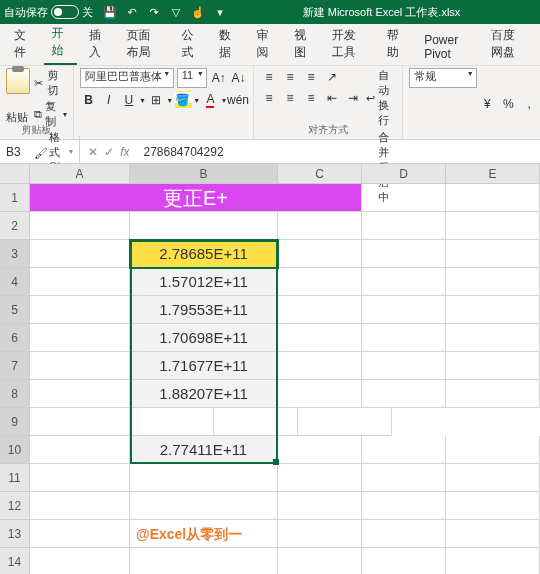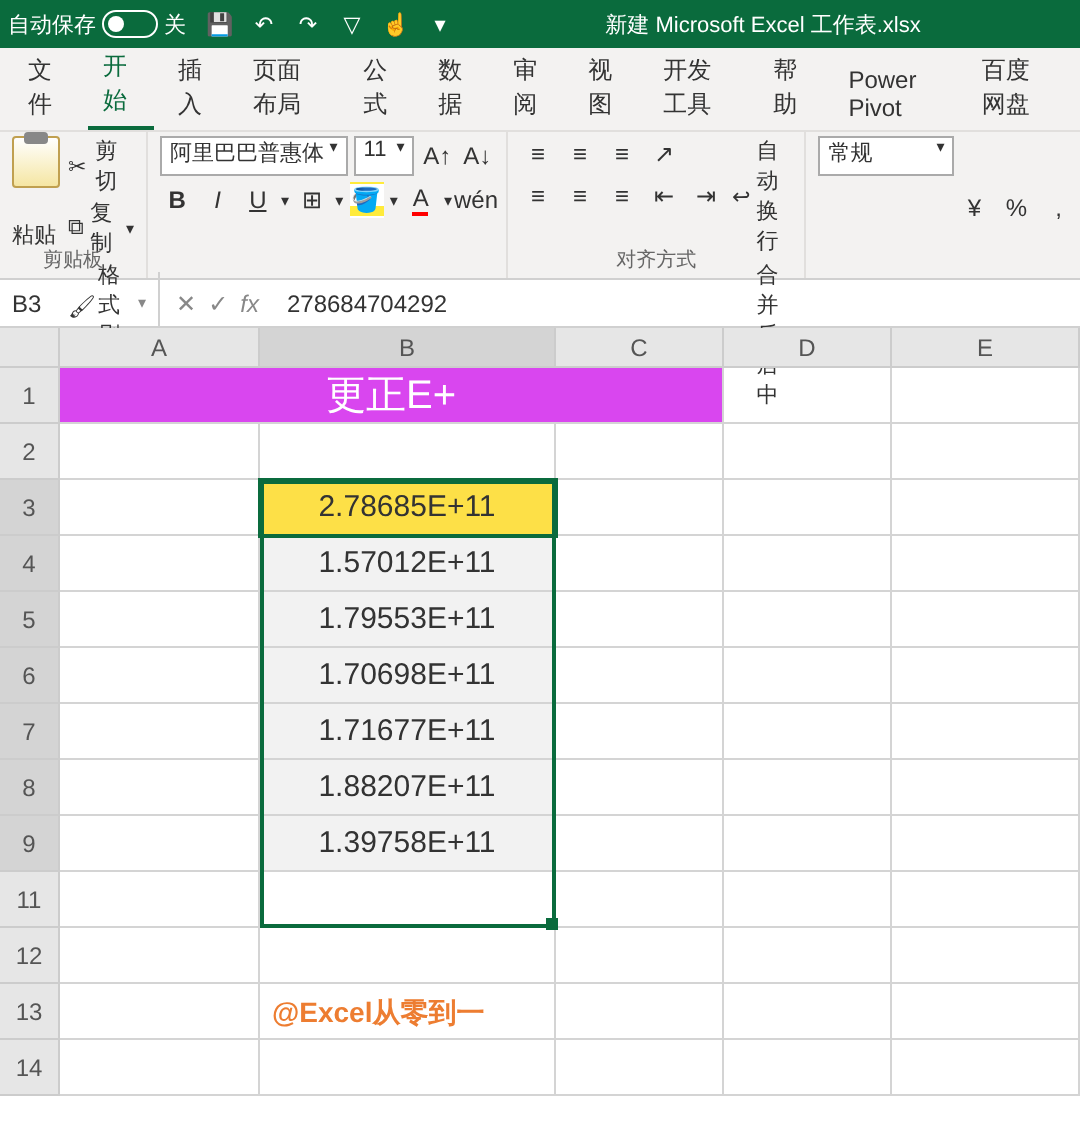--- a/index.html
+++ b/index.html
@@ -295,21 +295,28 @@
         <div class="rh sel">8</div>
         <div class="cell cA"></div>
         <div class="cell cB data-cell">1.88207E+11</div>
         <div class="cell cC"></div>
         <div class="cell cD"></div>
         <div class="cell cE"></div>
       </div>
       <div class="row">
         <div class="rh sel">9</div>
         <div class="cell cA"></div>
-        <div class="cell cB data-cell">1.39758E+11</div>
+        <div class="cell cC"></div>
+        <div class="cell cD"></div>
+        <div class="cell cE"></div>
+      </div>
+      <div class="row">
+        <div class="rh sel">10</div>
+        <div class="cell cA"></div>
+        <div class="cell cB data-cell">2.77411E+11</div>
         <div class="cell cC"></div>
         <div class="cell cD"></div>
         <div class="cell cE"></div>
       </div>
       <div class="row">
         <div class="rh">11</div>
         <div class="cell cA"></div>
         <div class="cell cB"></div>
         <div class="cell cC"></div>
         <div class="cell cD"></div>

